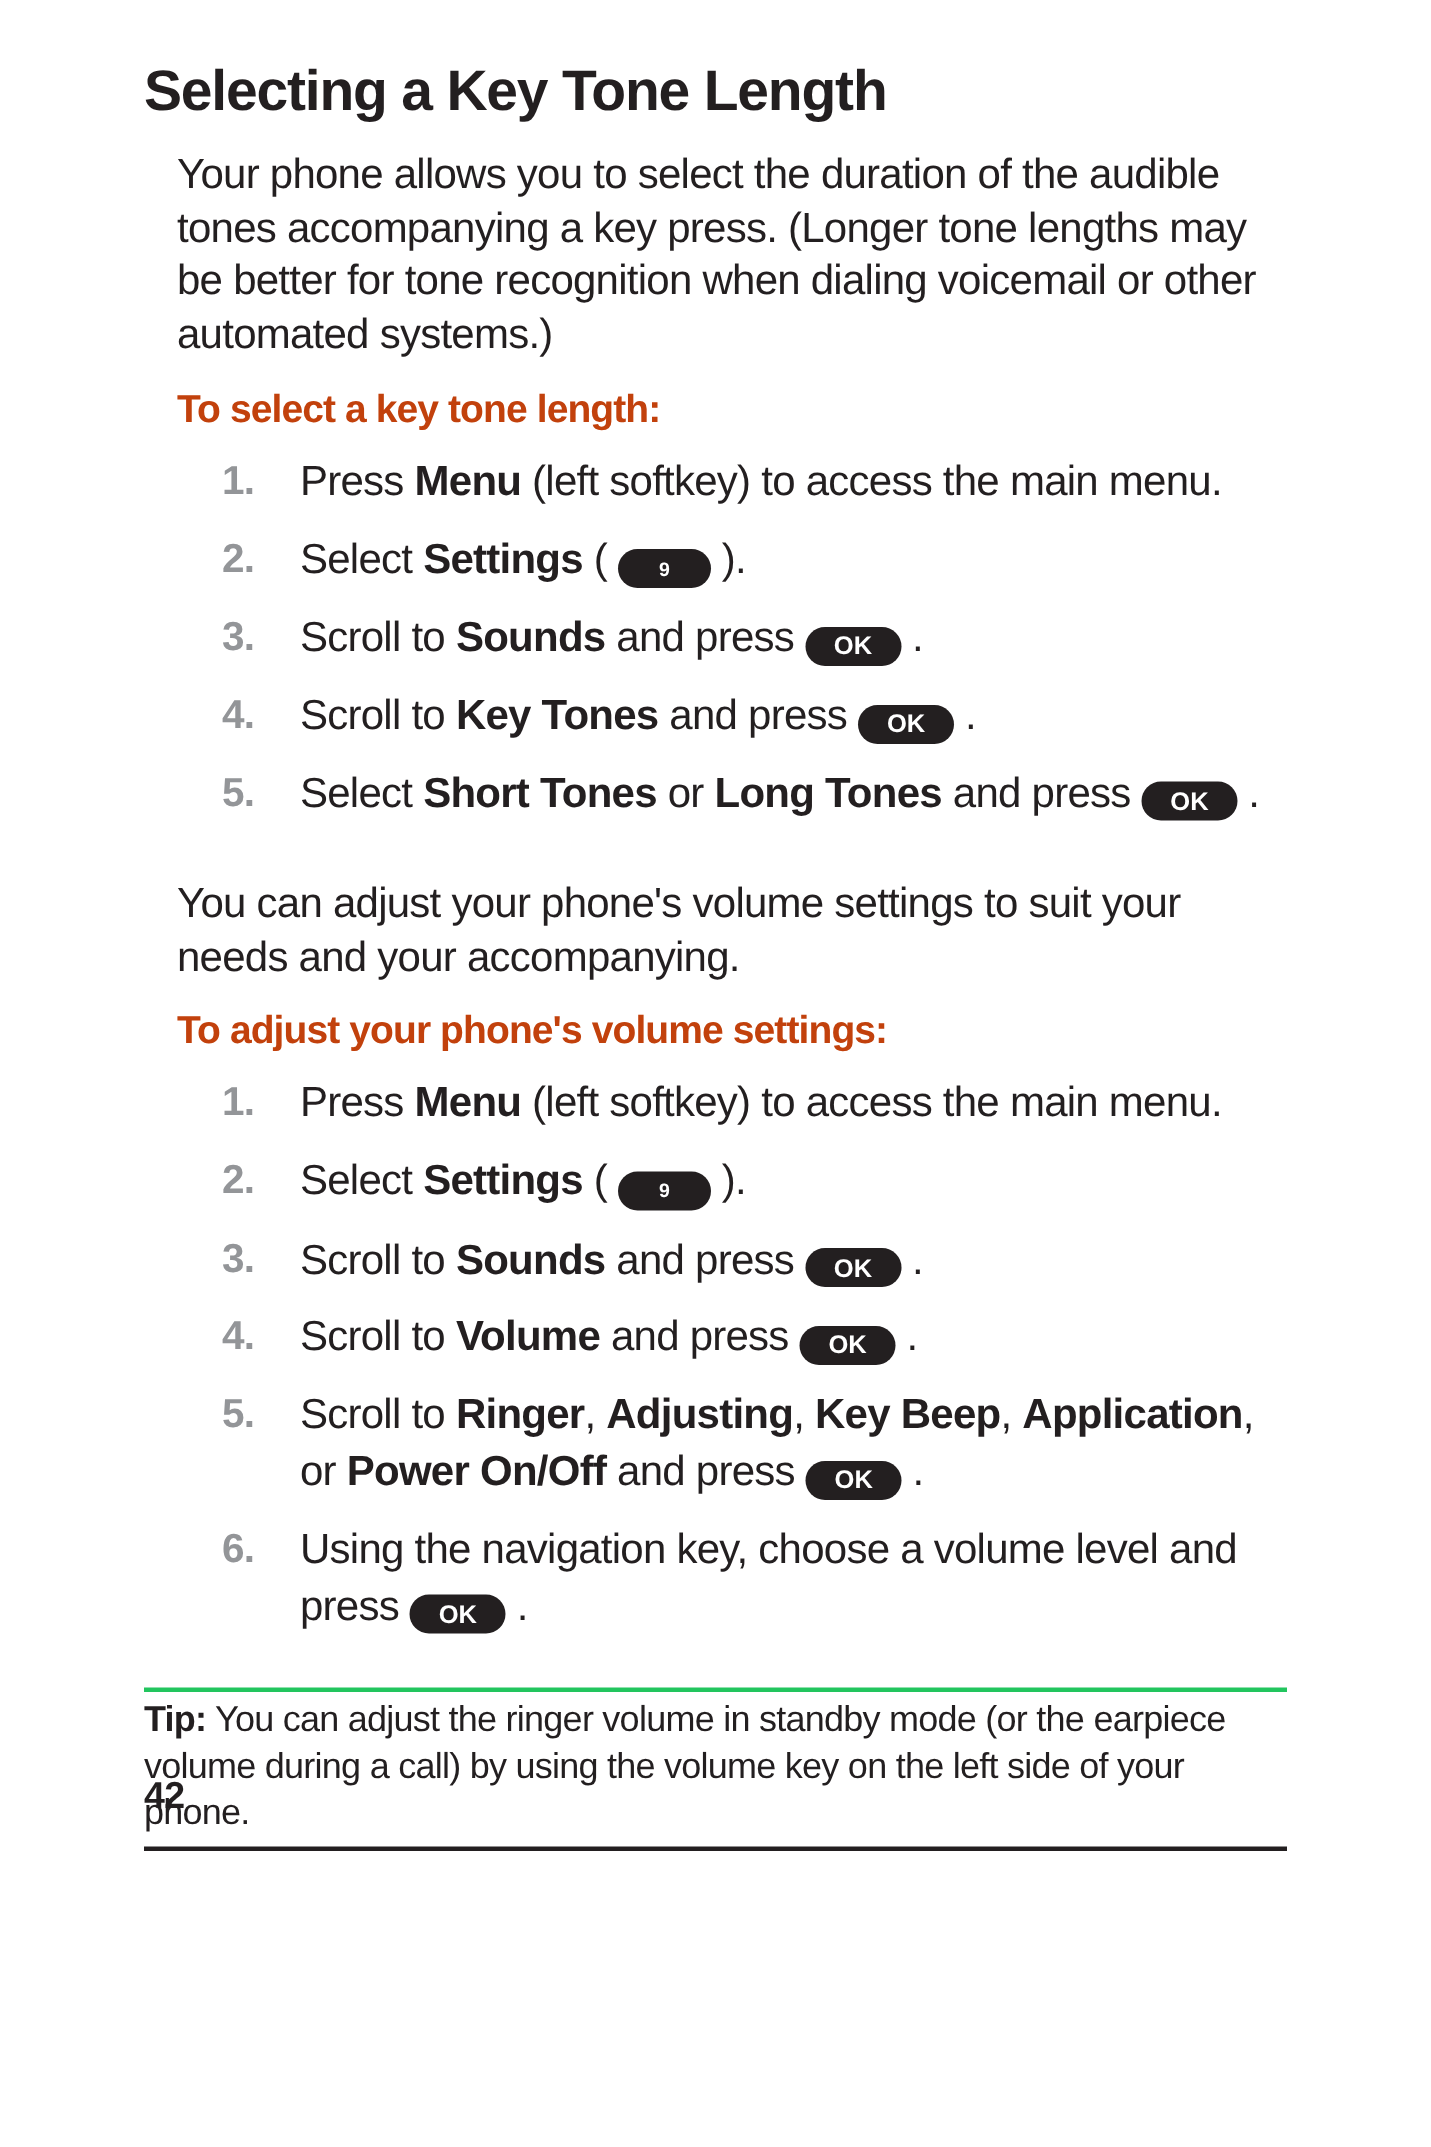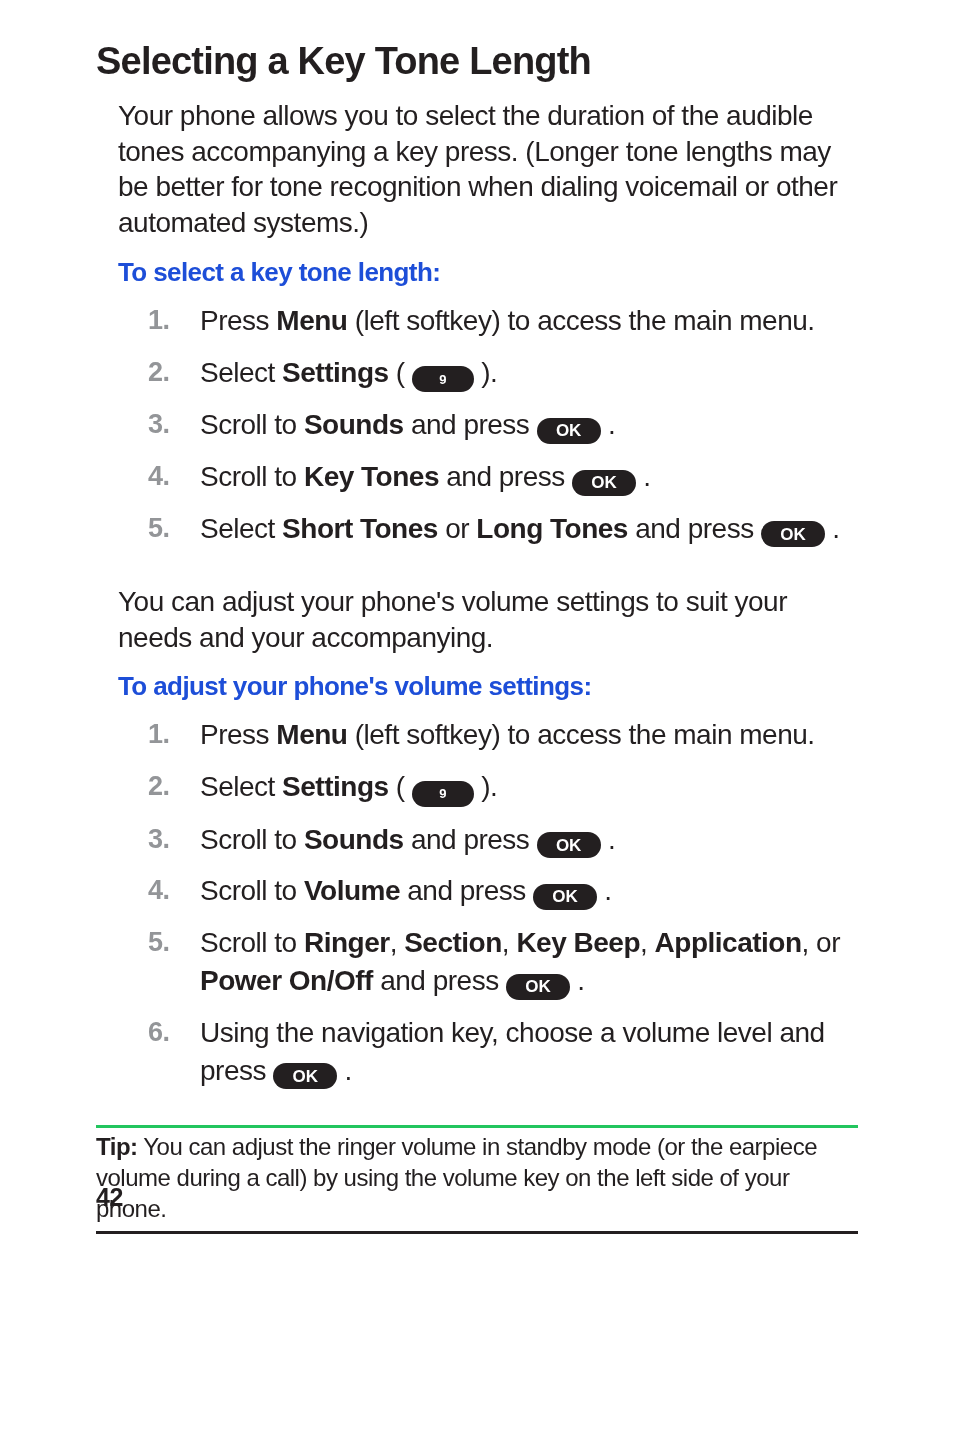--- a/index.html
+++ b/index.html
@@ -29,21 +29,21 @@
   .body-para {
     font-size: 28px;
     line-height: 1.28;
     margin: 0 0 16px 22px;
     letter-spacing: -0.5px;
   }
 
   .sub-heading {
     font-size: 26px;
     font-weight: 700;
-    color: #1d4ed8;
+    color: #c2410c;
     margin: 12px 0 14px 22px;
     letter-spacing: -0.6px;
   }
 
   ol.steps {
     list-style: none;
     margin: 0 0 22px 52px;
     padding: 0;
     counter-reset: step;
   }
@@ -154,21 +154,21 @@
     <li>
       <span>Select </span><strong>Settings</strong><span> ( </span><span class="pill num">9</span><span> ).</span>
     </li>
     <li>
       <span>Scroll to </span><strong>Sounds</strong><span> and press </span><span class="pill">OK</span><span> .</span>
     </li>
     <li>
       <span>Scroll to </span><strong>Volume</strong><span> and press </span><span class="pill">OK</span><span> .</span>
     </li>
     <li>
-      <span>Scroll to </span><strong>Ringer</strong><span>, </span><strong>Section</strong><span>, </span><strong>Key Beep</strong><span>, </span><strong>Application</strong><span>, or </span><strong>Power On/Off</strong><span> and press </span><span class="pill">OK</span><span> .</span>
+      <span>Scroll to </span><strong>Ringer</strong><span>, </span><strong>Adjusting</strong><span>, </span><strong>Key Beep</strong><span>, </span><strong>Application</strong><span>, or </span><strong>Power On/Off</strong><span> and press </span><span class="pill">OK</span><span> .</span>
     </li>
     <li>
       <span>Using the navigation key, choose a volume level and press </span><span class="pill">OK</span><span> .</span>
     </li>
   </ol>
 
   <div class="tip-box">
     <span class="tip-label">Tip:</span><span> You can adjust the ringer volume in standby mode (or the earpiece volume during a call) by using the volume key on the left side of your phone.</span>
   </div>
 

